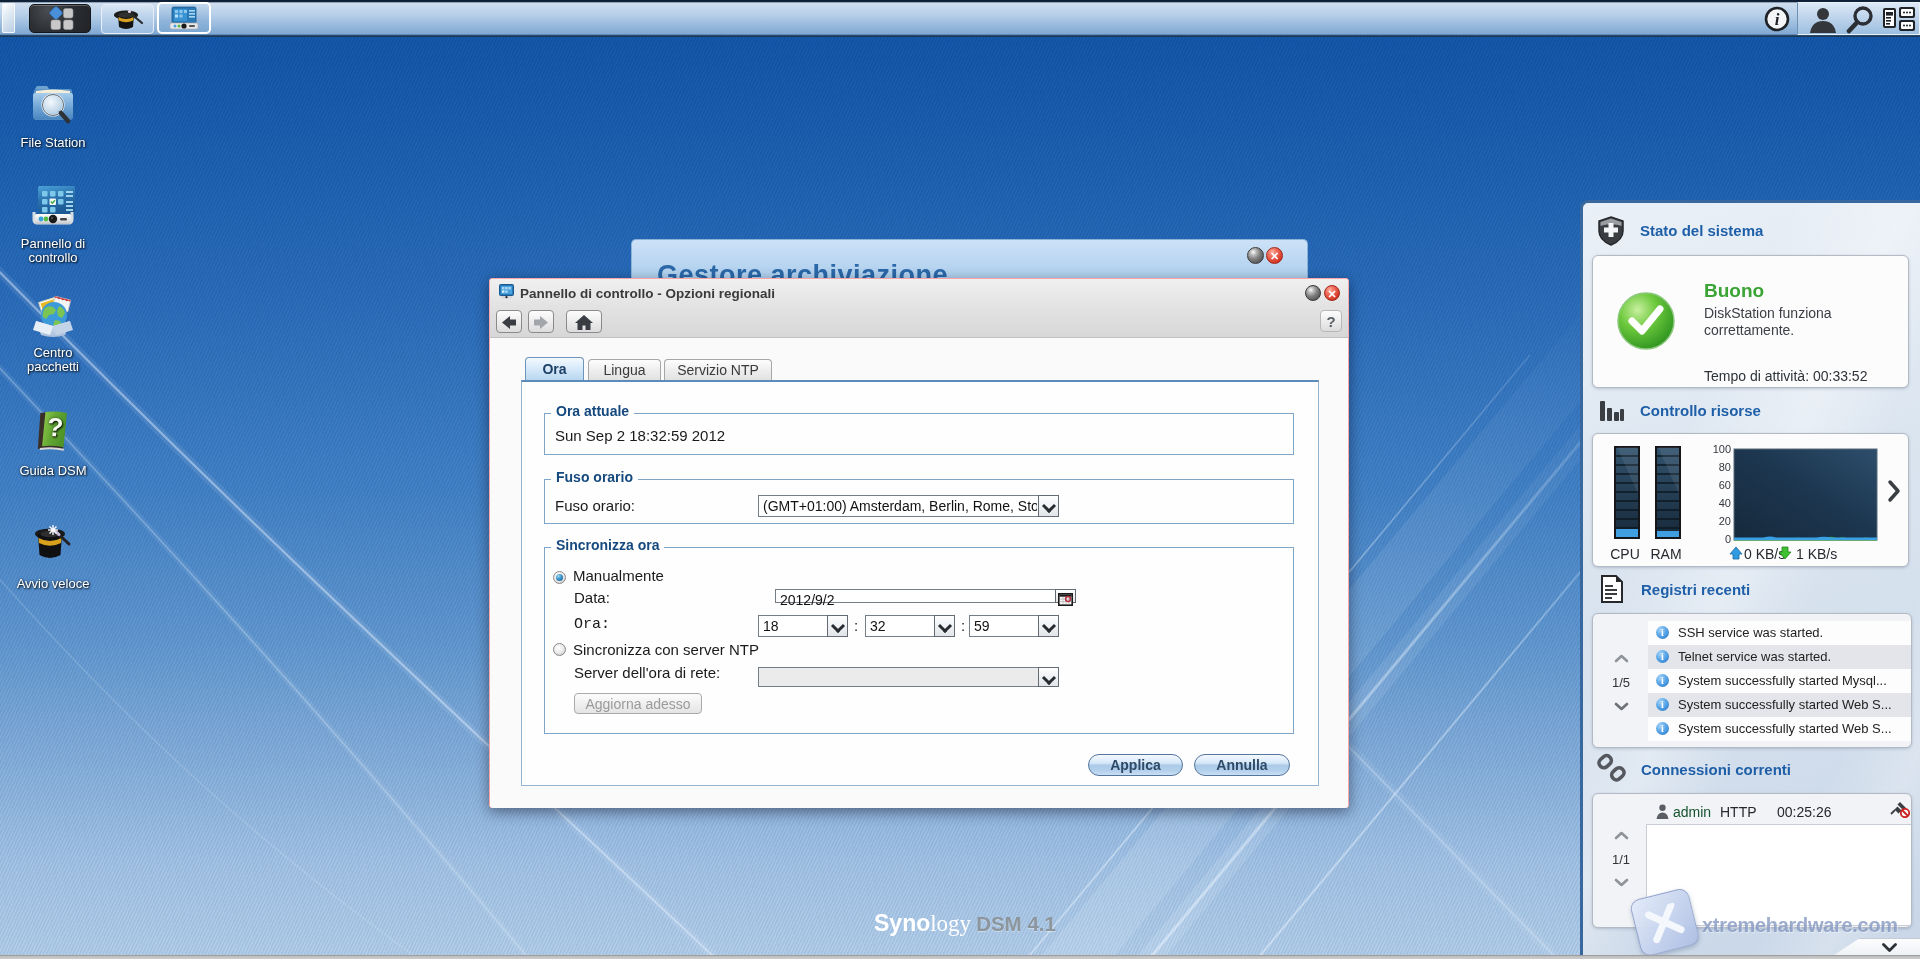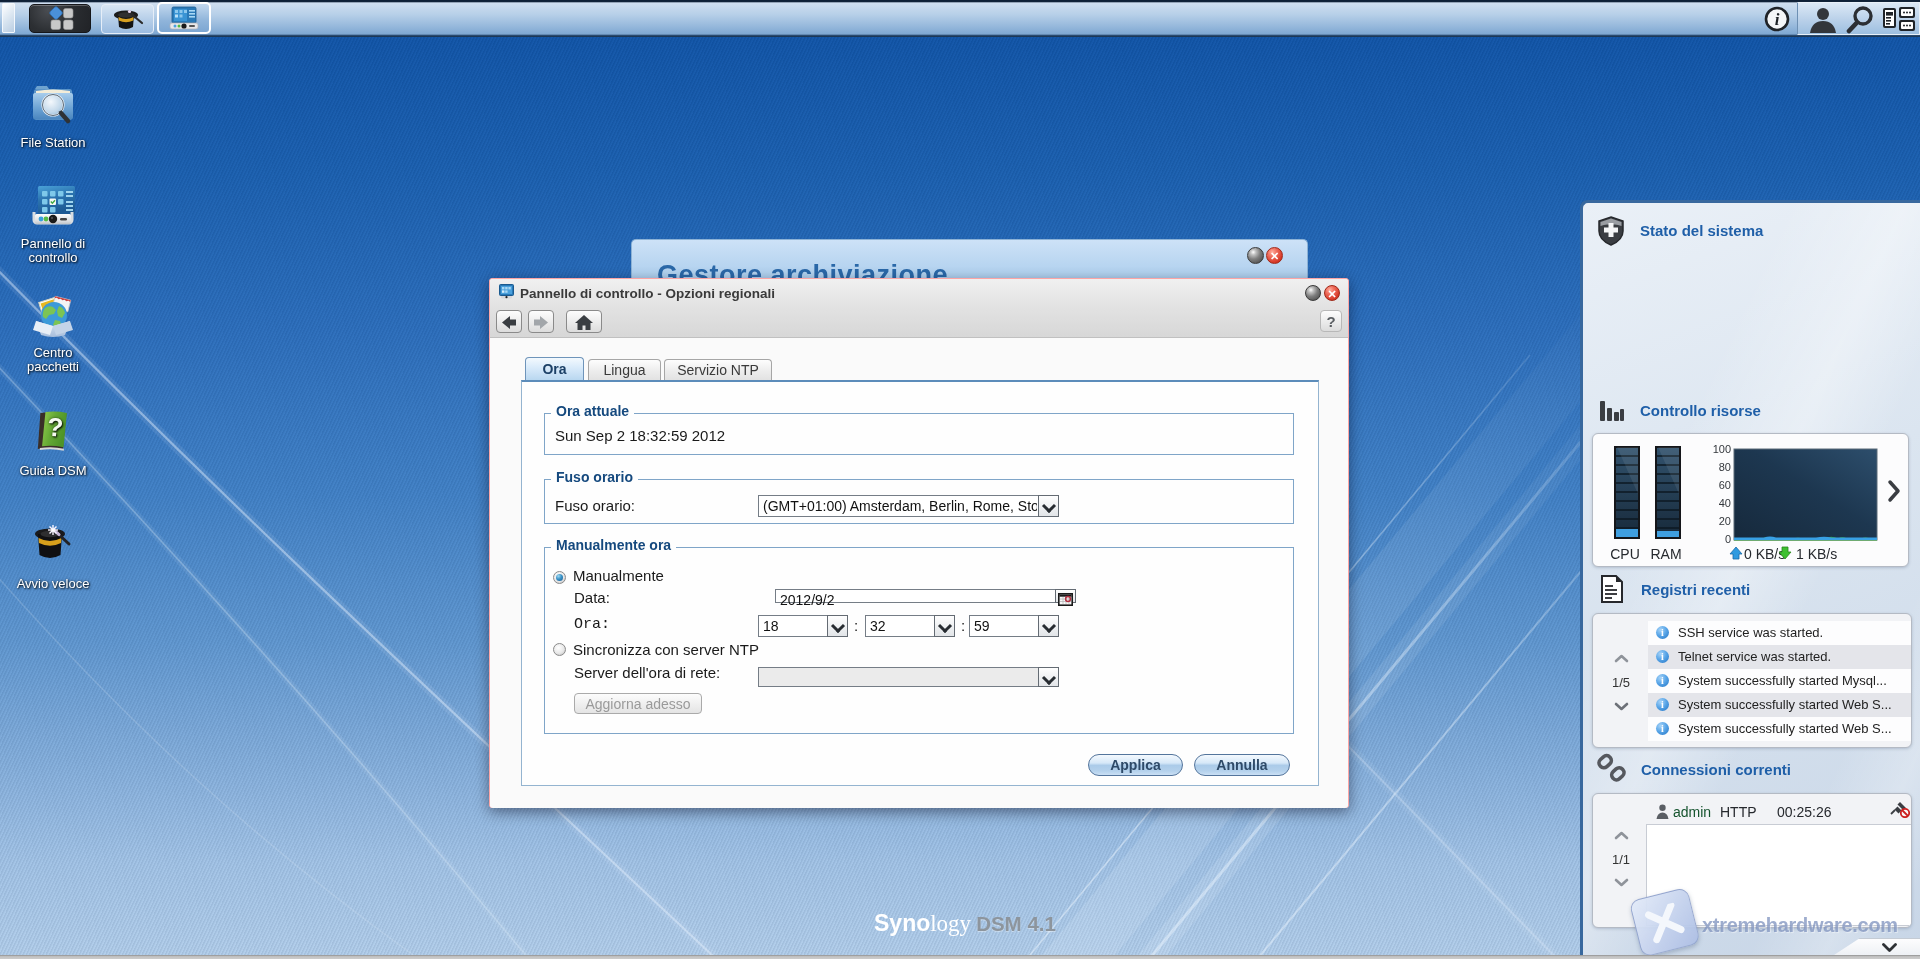--- a/index.html
+++ b/index.html
@@ -394,21 +394,21 @@
       <div class="fieldset" style="left:22px; top:97px; width:750px; height:45px;">
         <div class="legend">Fuso orario</div>
         <div class="flabel" style="left:10px; top:17px;">Fuso orario:</div>
         <div class="sel" style="left:213px; top:15px; width:301px; height:22px;">
           <div class="txt">(GMT+01:00) Amsterdam, Berlin, Rome, Stoc</div>
             <div class="arw"></div>
         </div>
       </div>
 
       <div class="fieldset" style="left:22px; top:165px; width:750px; height:187px;">
-        <div class="legend">Manualmente ora</div>
+        <div class="legend">Sincronizza ora</div>
         <div class="radio on" style="left:8px; top:23px;"></div>
         <div class="flabel" style="left:28px; top:19px;">Manualmente</div>
         <div class="flabel" style="left:29px; top:41px;">Data:</div>
         <div class="sel" style="left:230px; top:41px; width:301px; height:14px;">
           <div class="txt">2012/9/2</div>
           <div class="arw cal">
               <svg width="15" height="13" viewBox="0 0 15 13" style="position:absolute;left:2px;top:3px;">
             <rect x="0.8" y="0.8" width="13.4" height="11.4" fill="#f8f8f8" stroke="#1a1a1a" stroke-width="1.6"></rect>
             <rect x="1.5" y="1.5" width="12" height="2.2" fill="#1a1a1a"></rect>
             <g stroke="#b8b8b8" stroke-width="0.8">
@@ -452,20 +452,36 @@
 
   <div id="panel">
     <div class="abs" style="left:0; top:0; width:337px; height:752px; background:linear-gradient(115deg, rgba(255,255,255,0) 30%, rgba(255,255,255,0.35) 47%, rgba(255,255,255,0) 60%, rgba(255,255,255,0) 75%, rgba(255,255,255,0.25) 86%, rgba(255,255,255,0) 95%); pointer-events:none;"></div>
 
     <svg class="abs" style="left:14px; top:13px;" width="28" height="30" viewBox="0 0 28 30">
       <path d="M14 1 L26 5 V15 Q26 24 14 29 Q2 24 2 15 V5 Z" fill="#3a3d42" stroke="#26282c" stroke-width="1.5"></path>
       <path d="M14 2.5 L24.5 6 V10 Q19 7.5 14 9 Q9 7.5 3.5 10 V6 Z" fill="#9a9da2"></path>
       <path d="M11.5 7 h5 v4.5 H21 v5 h-4.5 V21 h-5 v-4.5 H7 v-5 h4.5 Z" fill="#f4f5f6"></path>
     </svg>
     <div class="sect-title" style="left:57px; top:19px;">Stato del sistema</div>
+    <div class="pbox" style="left:9px; top:52px; width:317px; height:133px;">
+      <svg class="abs" style="left:23px; top:35px;" width="60" height="60" viewBox="0 0 60 60">
+        <defs>
+            <radialGradient id="grn" cx="0.35" cy="0.3" r="0.75">
+          <stop offset="0" stop-color="#c8f0a0"></stop>
+              <stop offset="0.45" stop-color="#6cc83c"></stop>
+              <stop offset="1" stop-color="#2e9420"></stop>
+            </radialGradient>
+          </defs>
+        <circle cx="30" cy="30" r="28" fill="url(#grn)" stroke="#8cc87c" stroke-width="1.5"></circle>
+        <path d="M16 30 L26 40 L44 18" fill="none" stroke="#ffffff" stroke-width="7" stroke-linecap="round" stroke-linejoin="round"></path>
+      </svg>
+      <div class="abs" style="left:111px; top:24px; font-size:19px; font-weight:bold; color:#3aa435;">Buono</div>
+      <div class="abs" style="left:111px; top:49px; font-size:14px; color:#3c4046; line-height:17px;">DiskStation funziona<br>correttamente.</div>
+      <div class="abs" style="left:111px; top:112px; font-size:14px; color:#2e3338;">Tempo di attività: 00:33:52</div>
+    </div>
 
     <svg class="abs" style="left:16px; top:196px;" width="26" height="24" viewBox="0 0 26 24">
       <g fill="#3a3d42">
           <rect x="1" y="2" width="5" height="20" rx="1"></rect>
           <rect x="8" y="9" width="5" height="13" rx="1"></rect>
           <rect x="15" y="13" width="5" height="9" rx="1"></rect>
           <rect x="21" y="10" width="4" height="12" rx="1"></rect>
         </g>
     </svg>
     <div class="sect-title" style="left:57px; top:199px;">Controllo risorse</div>

